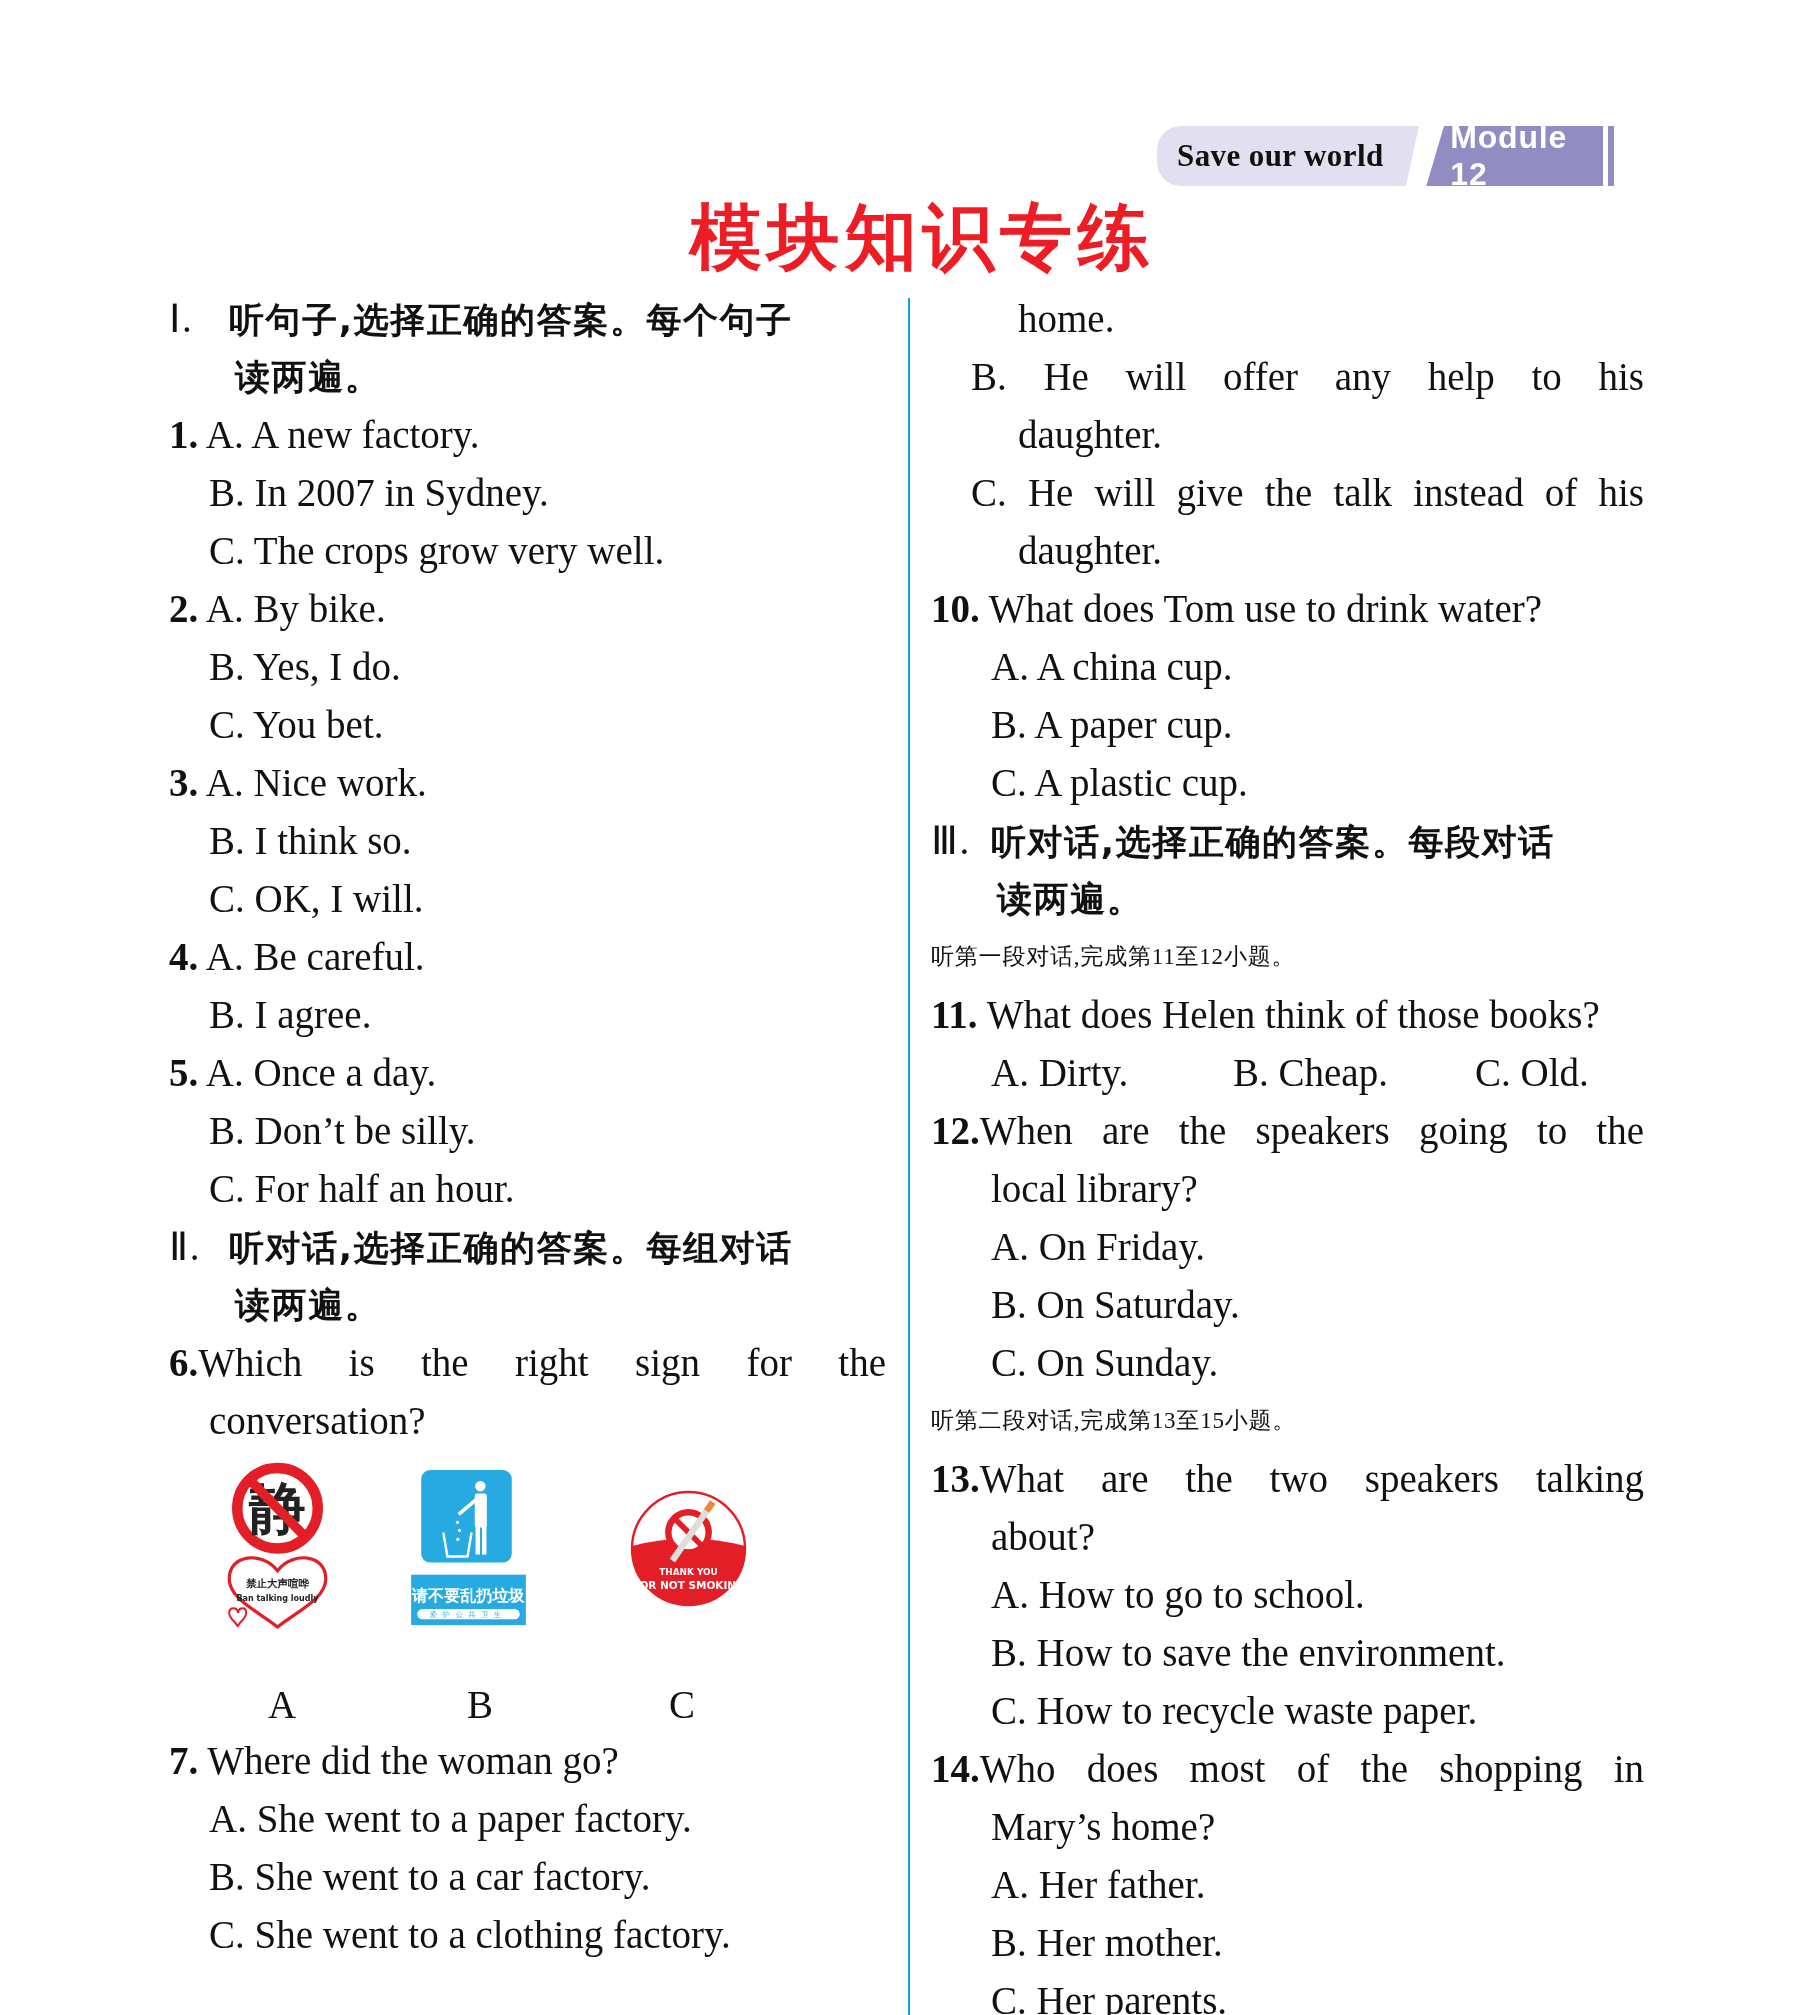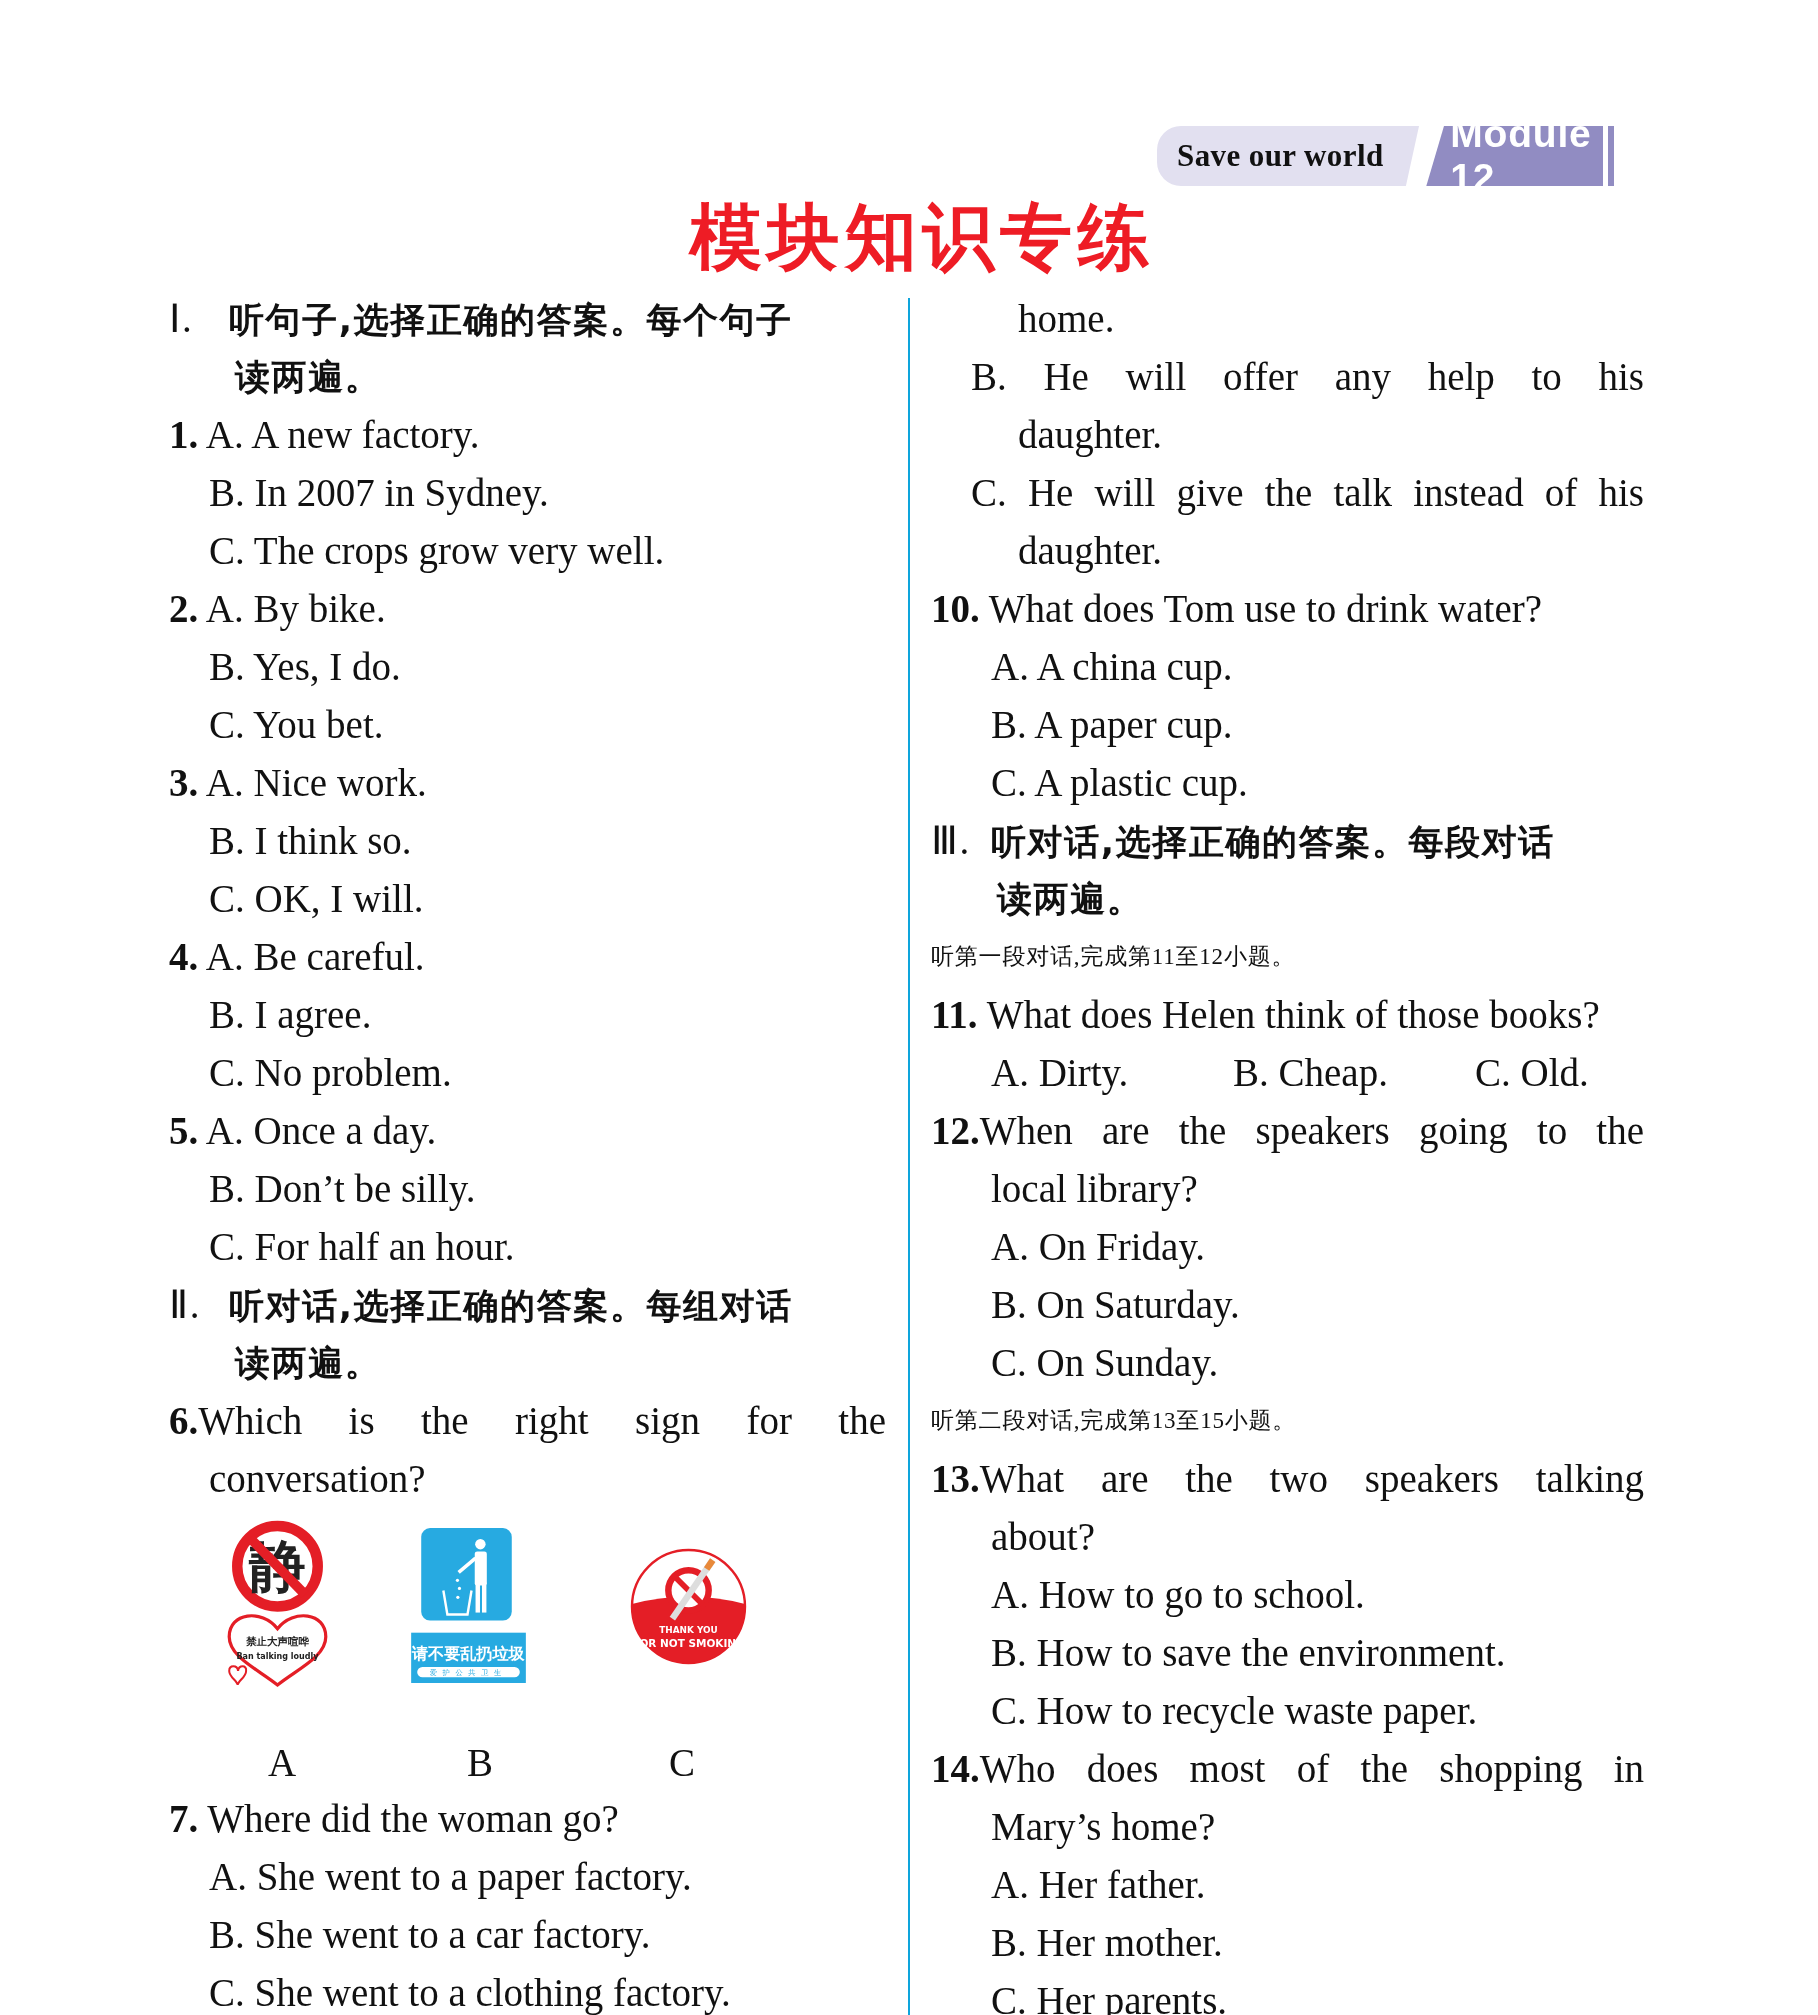--- a/index.html
+++ b/index.html
@@ -2,21 +2,21 @@
 <html style="font-size:6.4px"><head>
 <meta charset="utf-8">
 <style>
   * { box-sizing: border-box; margin: 0; padding: 0; }
   html, body { width: 1818px; height: 2532px; background: #ffffff; overflow: hidden; }
   body { position: relative; font-family: "Liberation Serif", "DejaVu Serif", serif; color: #111111; }
 
   
   .hdr { position: absolute; top: 126px; left: 1157px; height: 60px; display: flex; align-items: stretch; }
   .hdr-topic { width: 262px; background: #e2e0f0; border-radius: 24px 0 0 24px; clip-path: polygon(0 0, 100% 0, 95% 100%, 0 100%); display: flex; align-items: center; padding-left: 20px; font-family: "Liberation Serif", serif; font-weight: bold; font-size: 31px; letter-spacing: 0.4px; color: #111; }
-  .hdr-module { margin-left: 7.3px; width: 177px; background: #918cc2; clip-path: polygon(10% 0, 100% 0, 100% 100%, 0 100%); display: flex; align-items: center; padding-left: 24px; font-family: "Liberation Sans", sans-serif; font-weight: bold; font-size: 39px; color: #ffffff; letter-spacing: 0.8px; word-spacing: 12px; }
+  .hdr-module { margin-left: 7.3px; width: 177px; background: #918cc2; clip-path: polygon(10% 0, 100% 0, 100% 100%, 0 100%); display: flex; align-items: center; padding-left: 24px; font-family: "Liberation Sans", sans-serif; font-weight: bold; font-size: 32px; color: #ffffff; letter-spacing: 0.8px; word-spacing: 12px; }
   .hdr-bar { margin-left: 4.8px; width: 5.6px; background: #918cc2; }
 
   
   .title { position: absolute; top: 189px; left: 0; width: 1818px; text-align: center; font-family: "DejaVu Sans", sans-serif; font-weight: bold; font-size: 72px; color: #ee1c25; letter-spacing: 5.6px; line-height: 97px; padding-left: 27px; }
 
   
   .col { position: absolute; top: 290px; font-size: 39px; line-height: 58px; }
   .col-left { left: 169px; width: 717px; }
   .col-right { left: 931px; width: 713px; }
   .divider { position: absolute; left: 908px; top: 298px; width: 2.4px; height: 2063px; background: #0ea5dc; }
@@ -71,21 +71,20 @@
   <div class="line"><span class="qn">2.</span> <span>A. By bike.</span></div>
   <div class="line ind1">B. Yes, I do.</div>
   <div class="line ind1">C. You bet.</div>
 
   <div class="line"><span class="qn">3.</span> <span>A. Nice work.</span></div>
   <div class="line ind1">B. I think so.</div>
   <div class="line ind1">C. OK, I will.</div>
 
   <div class="line"><span class="qn">4.</span> <span>A. Be careful.</span></div>
   <div class="line ind1">B. I agree.</div>
-  <div class="line ind1">C. No problem.</div>
 
   <div class="line"><span class="qn">5.</span> <span>A. Once a day.</span></div>
   <div class="line ind1">B. Don’t be silly.</div>
   <div class="line ind1">C. For half an hour.</div>
 
   <div class="line sec">
     <span class="num">Ⅱ.</span><span>听对话,选择正确的答案。每组对话</span>
   </div>
   <div class="line sec sec-cont">读两遍。</div>
 

